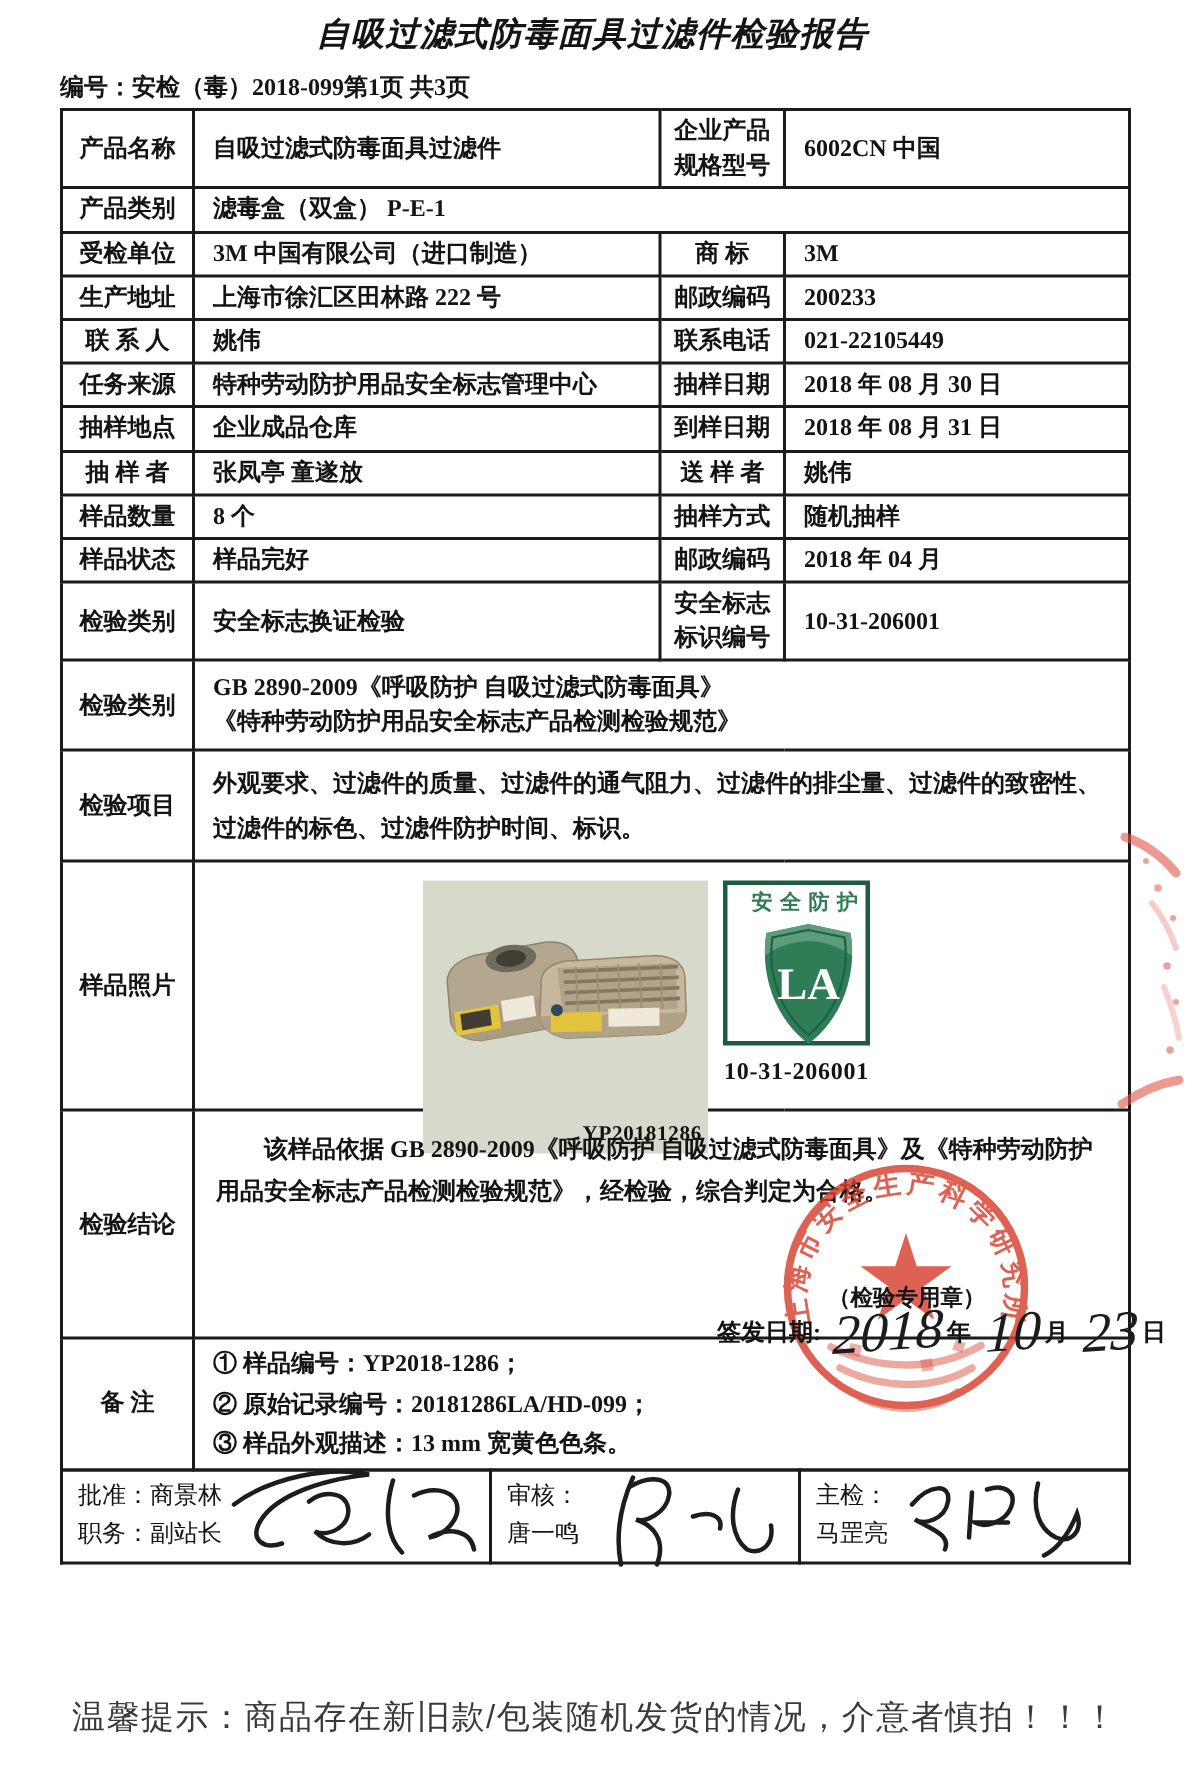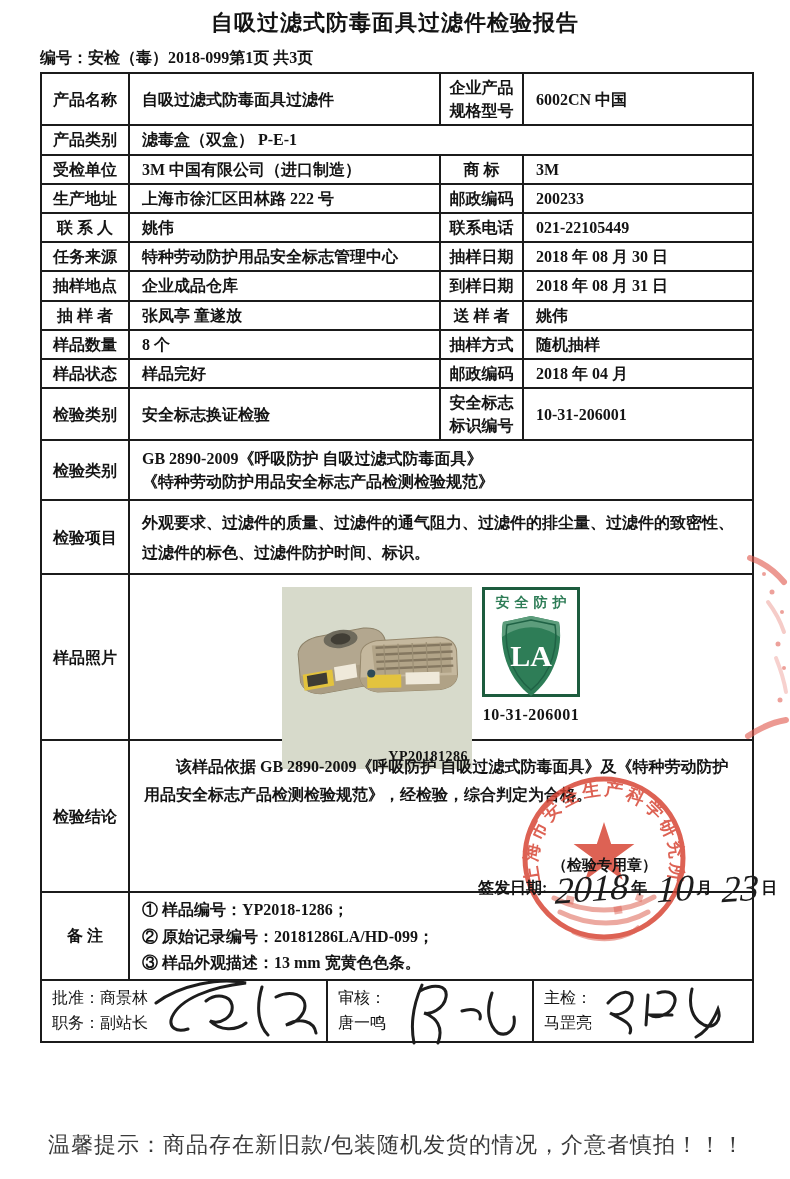--- a/index.html
+++ b/index.html
@@ -7,21 +7,21 @@
   .page {
     position:relative; width:790px; height:1179px; margin:0 auto;
     background:#ffffff; overflow:hidden;
     font-family:"Liberation Serif","DejaVu Serif",serif;
     color:#141414;
   }
   
   .title1 { margin-top:46px; text-align:center; font-family:"Liberation Sans","DejaVu Sans",sans-serif;
             font-weight:bold; font-size:27px; letter-spacing:1px; }
   .title2 { margin-top:8px; text-align:center; font-family:"Liberation Sans","DejaVu Sans",sans-serif;
-            font-weight:bold; font-size:22px; letter-spacing:1px; }
+            font-weight:bold; font-size:22px; letter-spacing:1px;font-style:italic; }
   .meta-row { width:712px; margin:10px 0 3px 40px; display:flex; justify-content:flex-start;
               font-size:16px; font-weight:bold; }
   
   table.main { margin-left:40px; width:712px; border-collapse:collapse; table-layout:fixed; }
   table.main td { border:2px solid #1b1b1b; font-size:16px; font-weight:600; line-height:1.45;
                   vertical-align:middle; overflow:visible; }
   td.lab { text-align:center; padding:2px 3px; }
   td.val { text-align:left; padding:2px 6px 2px 12px; }
   .preline { white-space:pre-line; }
   tr.h44{height:44px} tr.h28{height:28px} tr.h27{height:27px} tr.h26{height:26px}
@@ -33,21 +33,21 @@
                  vertical-align:middle; padding:4px 0 4px 10px; position:relative; }
   .sig-line { line-height:1.55; }
   .sig-scribble { position:absolute; pointer-events:none; }
   
   .photo-cell { position:relative; }
   .photo-box { position:absolute; left:152px; top:12px; width:190px; height:182px;
                background:#d7dacb; }
   .photo-code { position:absolute; right:4px; bottom:2px; font-size:14px; font-weight:bold;
                 color:#111; letter-spacing:0.5px; }
   .la-badge { position:absolute; left:352px; top:12px; width:98px; height:110px;
-              background:#ffffff; border:3px solid #1d5c3e; padding-top:3px; text-align:center; }
+              background:#ffffff; border:3px solid #1d5c3e; padding-top:3px; text-align:right; }
   .la-top { font-size:14px; font-weight:bold; letter-spacing:5px; padding-left:5px; }
   .la-code { position:absolute; left:346px; top:128px; width:110px; text-align:center;
              font-size:16px; font-weight:bold; letter-spacing:0.5px; }
   
   .conclusion-cell { position:relative; vertical-align:top !important; }
   .conclusion-text { padding:12px 16px 0 14px; text-indent:2em; line-height:1.75; }
   
   .stamp-svg { position:absolute; left:516px; top:770px; width:176px; height:192px; pointer-events:none; }
   .seal-note { position:absolute; left:552px; top:856px; font-size:15px; font-weight:600; }
   .sign-date { position:absolute; left:478px; top:878px; display:flex; align-items:center;

